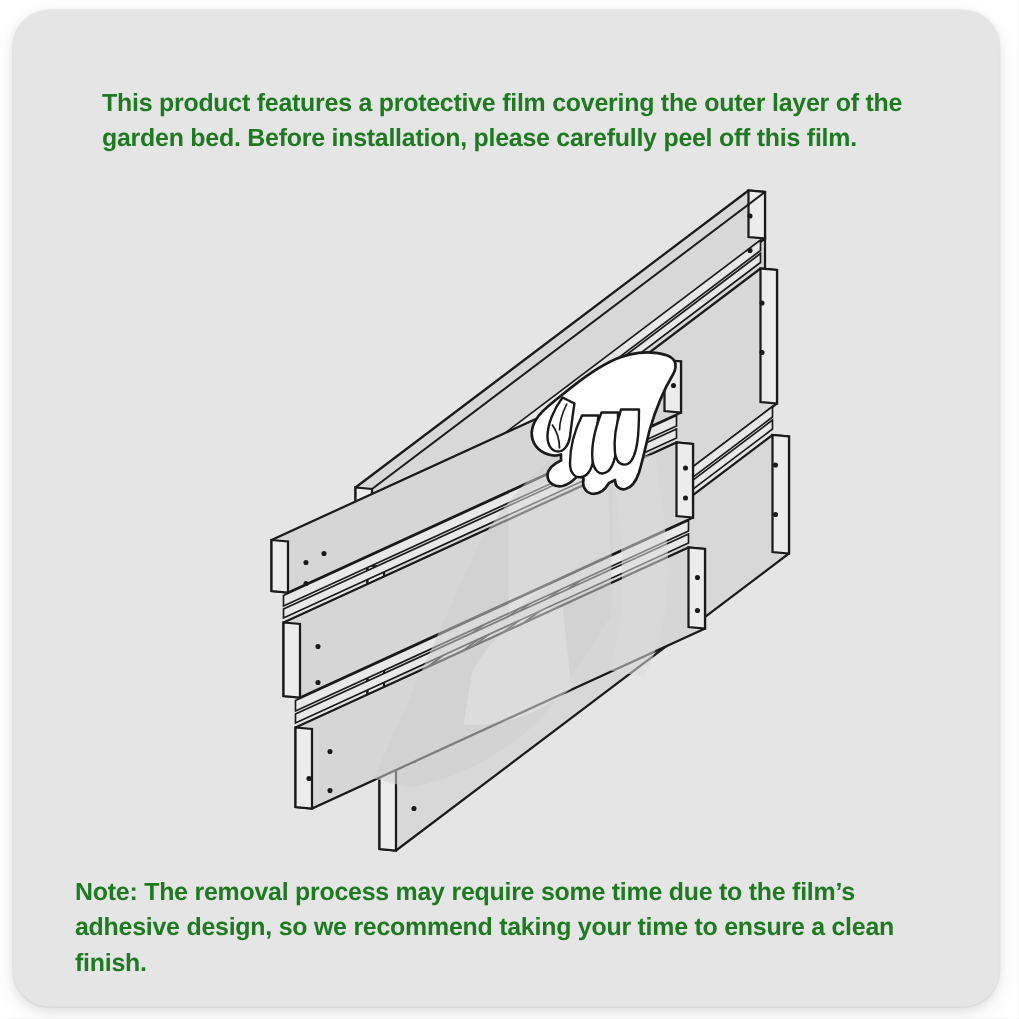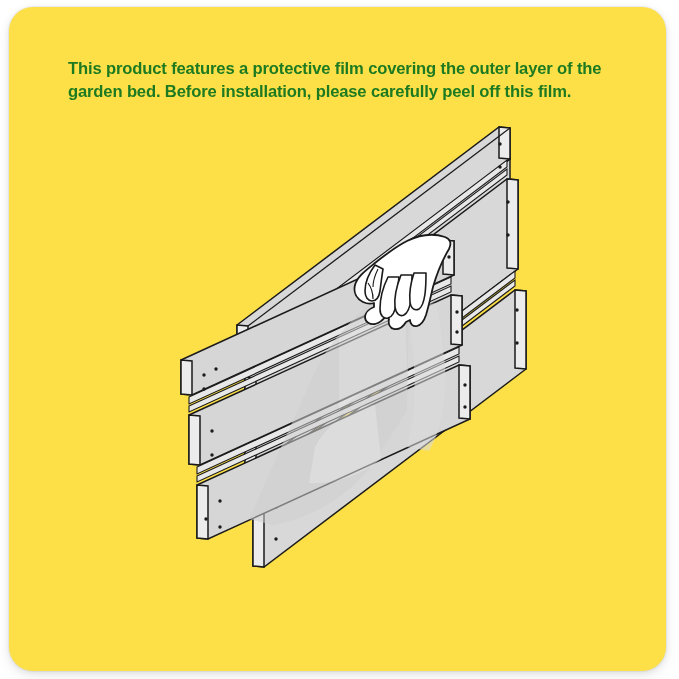--- a/index.html
+++ b/index.html
@@ -14,21 +14,21 @@
     font-family: "Liberation Sans", sans-serif;
     -webkit-font-smoothing: antialiased;
   }
 
   #instruction-card {
     position: absolute;
     left: 9px;
     top: 7px;
     width: 657px;
     height: 664px;
-    background: #fde047;
+    background: #e5e5e5;
     border-radius: 24px;
     box-shadow: 0 0 0 1px rgba(0,0,0,0.045),
                 0 2px 7px rgba(0,0,0,0.10),
                 0 6px 18px rgba(0,0,0,0.055);
     box-sizing: border-box;
     overflow: hidden;
   }
 
   .notice-text {
     position: absolute;
@@ -233,14 +233,15 @@
           <path d="M 359,276 C 362,280 364,286 364,292" fill="none" stroke="#1a1a1a" stroke-width="1.2"></path>
           <path d="M 369,262 C 366,268 364,274 364,280" fill="none" stroke="#1a1a1a" stroke-width="1.1"></path>
         </g>
 
       </g>
     </svg>
   </div>
 
   <p id="top-notice" class="notice-text">This product features a protective film covering the outer layer of the garden bed. Before installation, please carefully peel off this film.</p>
 
+  <p id="bottom-notice" class="notice-text">Note: The removal process may require some time due to the film’s adhesive design, so we recommend taking your time to ensure a clean finish.</p>
 
 </div>
 
 </body></html>

